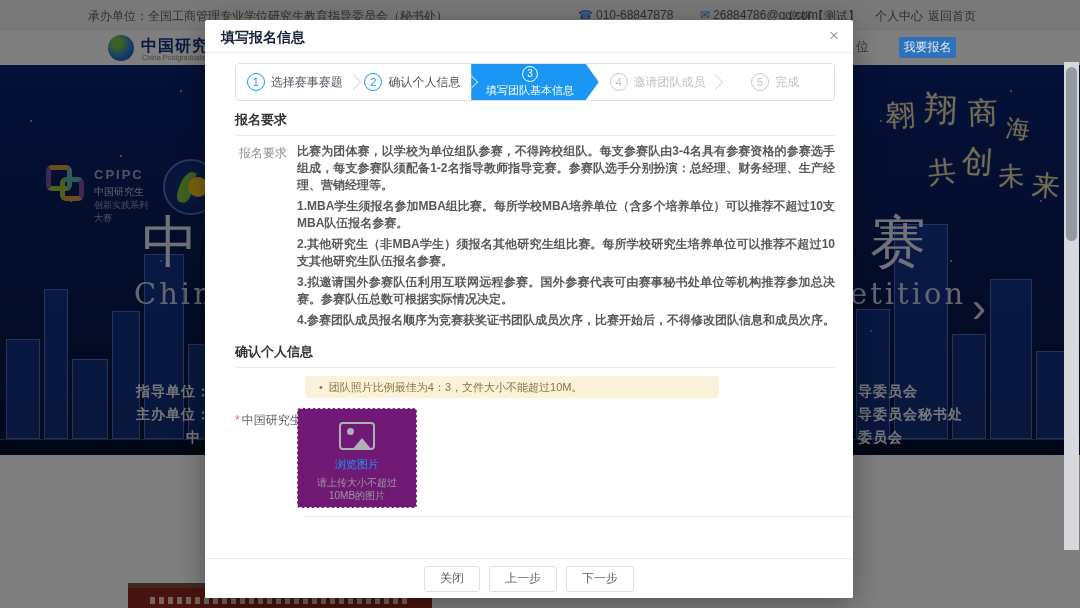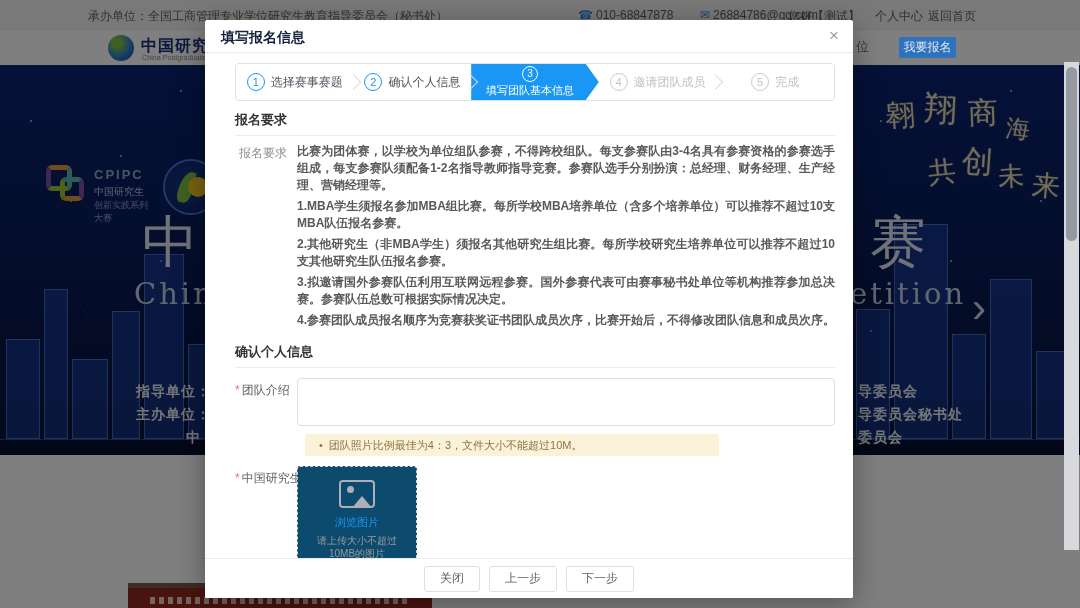--- a/index.html
+++ b/index.html
@@ -92,21 +92,21 @@
   .f-label { flex:none; width:62px; padding-right:8px; text-align:right; font-size:12px; color:#606266; line-height:24px; white-space:nowrap; }
   .f-label::before { content:"*"; color:#f56c6c; margin-right:2px; }
   .txt-input { height:24px; border:1px solid #dcdfe6; border-radius:4px; padding:0 8px; font-size:12px; color:#333; font-family:inherit; }
   .input-name { width:230px; }
   .group2 { display:flex; margin-left:54px; }
   .input-slogan { width:192px; }
   .intro-area { flex:1; height:48px; border:1px solid #dcdfe6; border-radius:4px; padding:4px 8px; font-size:12px; resize:none; font-family:inherit; }
   .notice { margin:8px 0 0 70px; width:414px; height:22px; background:#fbf3d9; border-radius:3px;
     font-size:11px; color:#8d7342; line-height:22px; padding-left:14px; }
   .notice .bullet { margin-right:6px; }
-  .upload-box { width:120px; height:100px; border:1px dashed #d5d5d5; border-radius:3px; background:#0c4a6e; text-align:center; cursor:pointer; }
+  .upload-box { width:120px; height:100px; border:1px dashed #d5d5d5; border-radius:3px; background:#701a75; text-align:center; cursor:pointer; }
   .pic-icon { width:36px; height:28px; border:2px solid #adb0b8; border-radius:4px; position:relative; overflow:hidden; margin:13px auto 0; }
   .pic-icon::before { content:""; position:absolute; width:7px; height:7px; border-radius:50%; background:#adb0b8; top:4px; left:6px; }
   .pic-icon::after { content:""; position:absolute; bottom:-2px; right:1px; width:0; height:0;
     border-left:10px solid transparent; border-right:10px solid transparent; border-bottom:12px solid #adb0b8; }
   .browse-link { display:block; margin-top:7px; font-size:11px; color:#1a96f5; text-decoration:none; }
   .upload-hint { margin-top:4px; font-size:10px; color:#9a9a9a; line-height:13px; }
   .content-hr { border:none; border-top:1px solid #ececec; margin:8px -18px 0 70px; }
 
   .m-footer { position:absolute; left:0; right:0; bottom:0; height:40px; border-top:1px solid #e8eaec; background:#fff;
     display:flex; align-items:center; justify-content:center; gap:9px; border-radius:0 0 2px 2px; }
@@ -255,24 +255,20 @@
           <p>1.MBA学生须报名参加MBA组比赛。每所学校MBA培养单位（含多个培养单位）可以推荐不超过10支MBA队伍报名参赛。</p>
           <p>2.其他研究生（非MBA学生）须报名其他研究生组比赛。每所学校研究生培养单位可以推荐不超过10支其他研究生队伍报名参赛。</p>
           <p>3.拟邀请国外参赛队伍利用互联网远程参赛。国外参赛代表可由赛事秘书处单位等机构推荐参加总决赛。参赛队伍总数可根据实际情况决定。</p>
           <p>4.参赛团队成员报名顺序为竞赛获奖证书团队成员次序，比赛开始后，不得修改团队信息和成员次序。</p>
         </div>
       </div>
 
       <div class="sec-title">确认个人信息</div>
 
 
-      <div class="form-row">
-        <label class="f-label">团队介绍</label>
-        <textarea class="intro-area" style=""></textarea>
-      </div>
 
       <div class="notice">
         <span class="bullet">•</span><span>团队照片比例最佳为4：3，文件大小不能超过10M。</span>
       </div>
 
       <div class="form-row">
         <label class="f-label">中国研究生</label>
         <div class="upload-box">
           <div class="pic-icon"></div>
           <a class="browse-link" href="#">浏览图片</a>

